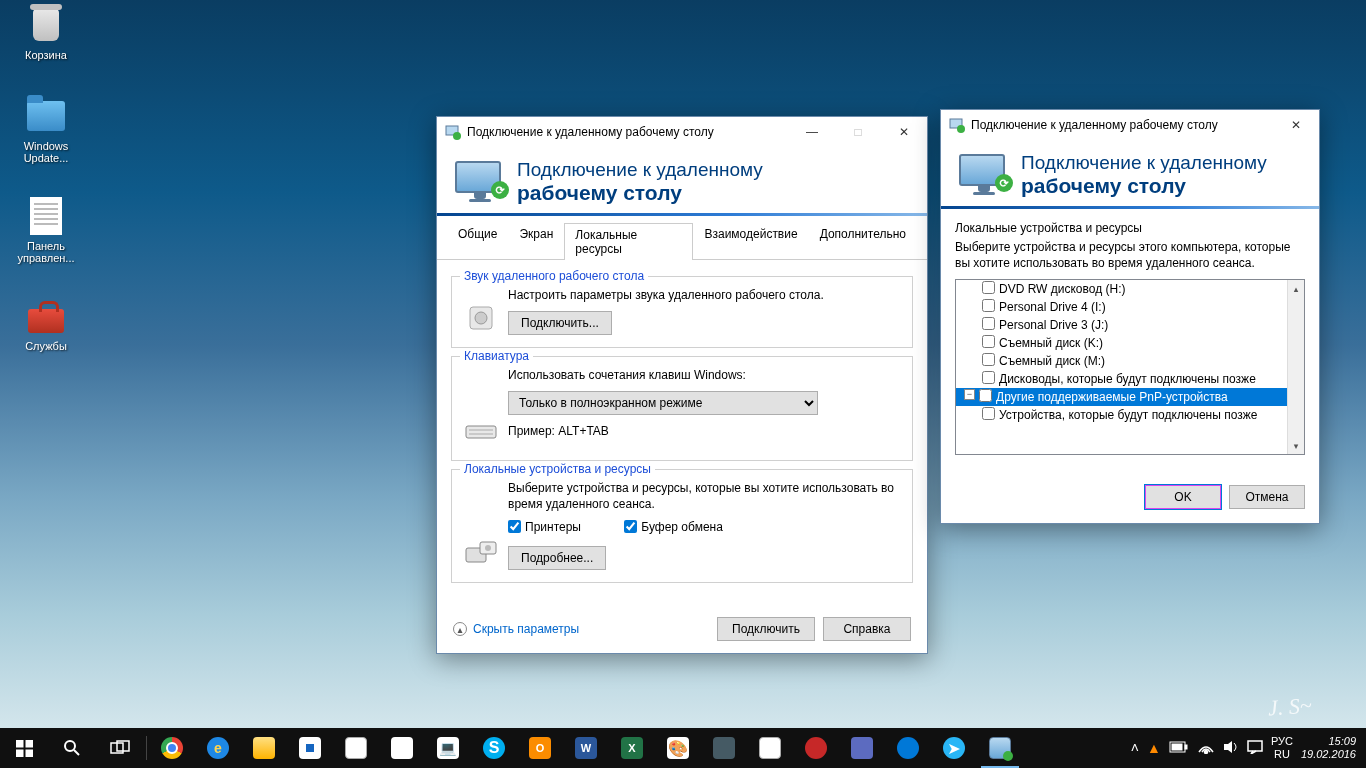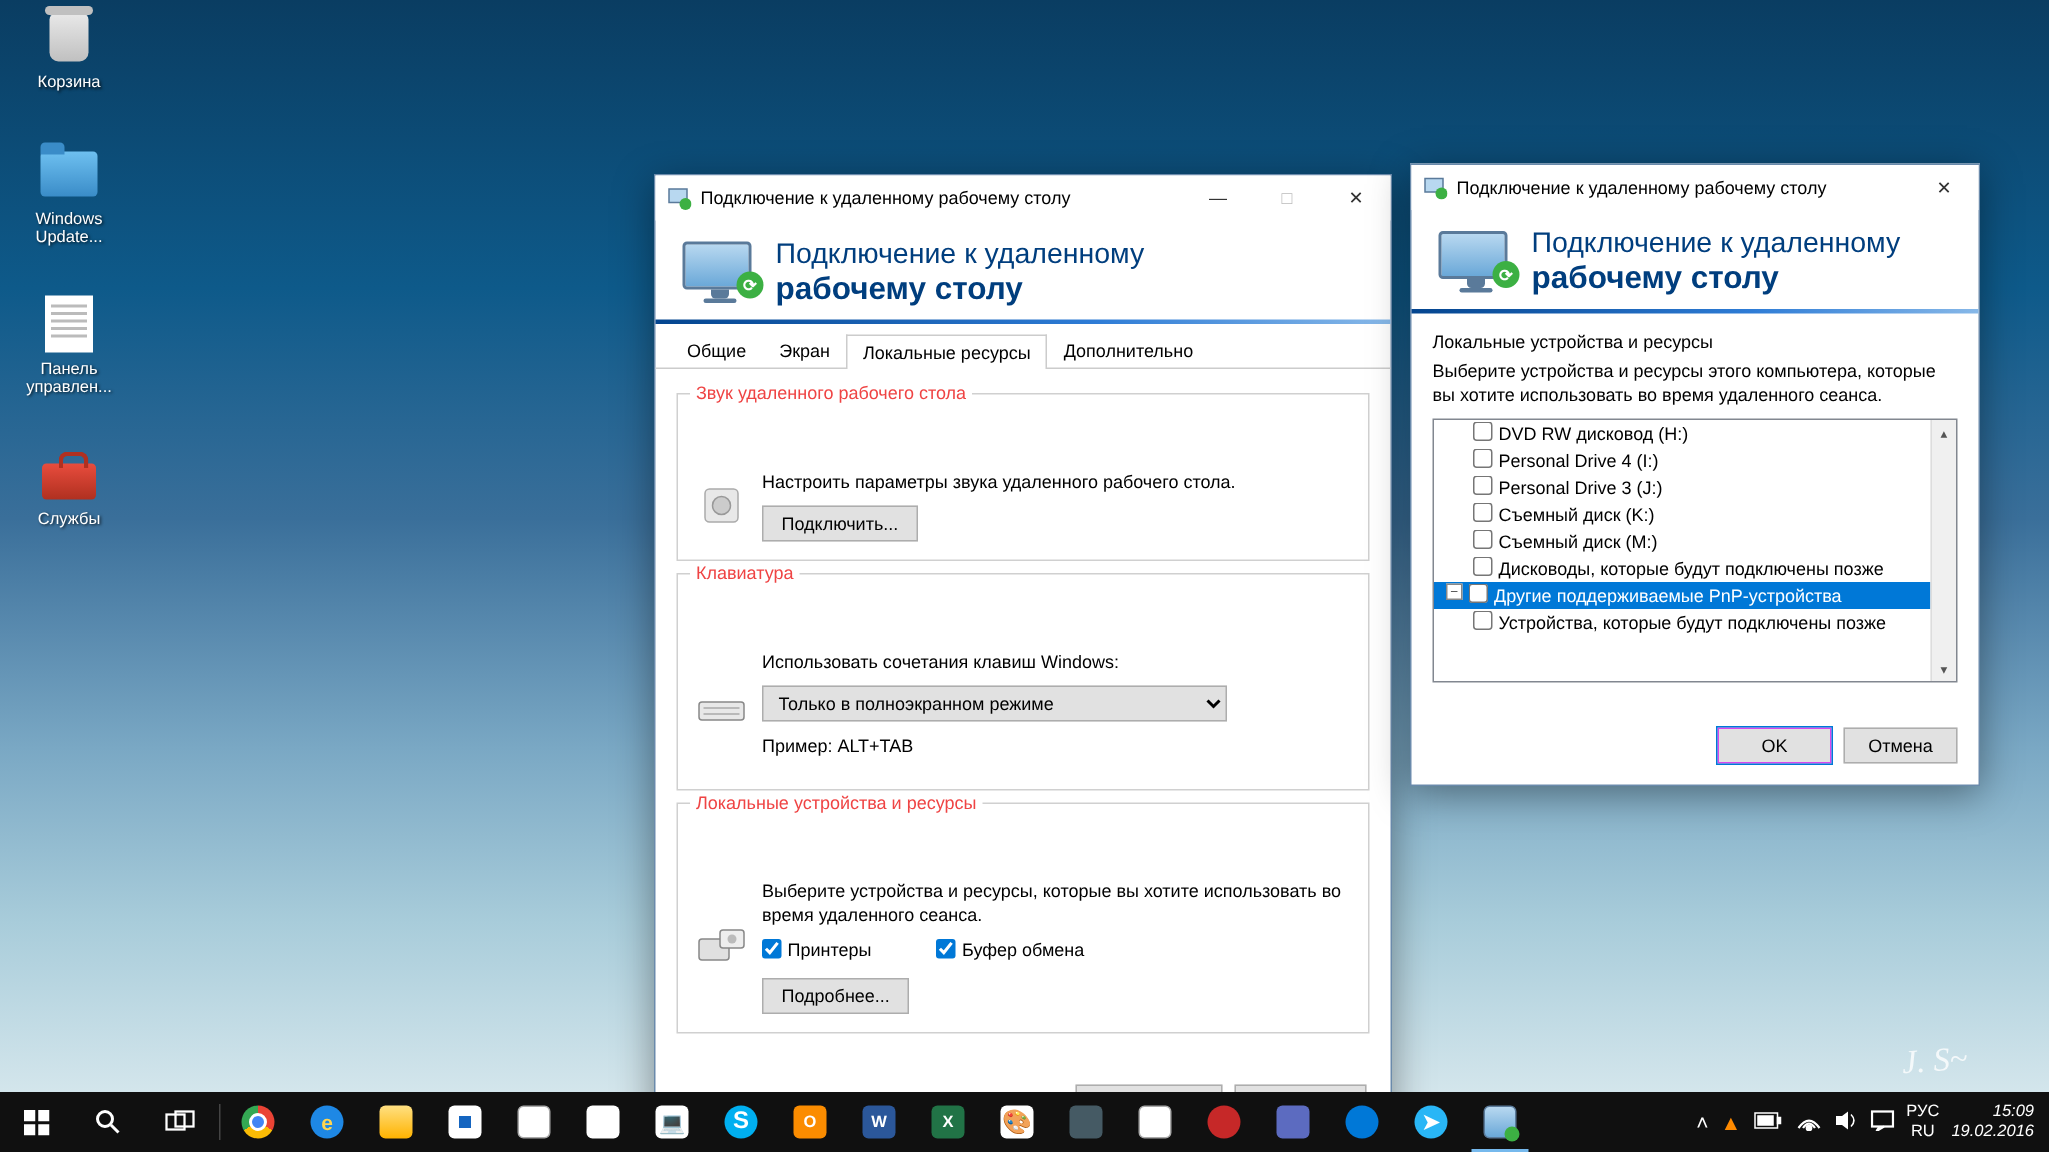--- a/index.html
+++ b/index.html
@@ -41,22 +41,22 @@
 .rdp-bar { height: 3px; background: linear-gradient(90deg,#04458f,#2e7cd6 60%,#87b8e8); }
 
 
 .tabs { display: flex; border-bottom: 1px solid #ccc; padding: 6px 10px 0; font-size: 12px; }
 .tab { padding: 4px 10px; border: 1px solid transparent; border-bottom:none; cursor:default; color:#000;}
 .tab.active { border-color: #ccc; background: #fff; position:relative; top:1px; }
 
 
 .pane { padding: 8px 14px 14px; }
 .group { border: 1px solid #d0d0d0; margin: 8px 0; padding: 10px 12px 12px; position: relative; font-size: 12px; }
-.group-title { position: absolute; top: -8px; left: 8px; background: #fff; padding: 0 4px; font-size: 12px; color:#ef4444; }
-.group-row { display: flex; align-items: center; gap: 10px; margin-top: 40px; }
+.group-title { position: absolute; top: -8px; left: 8px; background: #fff; padding: 0 4px; font-size: 12px; color:#1d4ed8; }
+.group-row { display: flex; align-items: flex-end; gap: 10px; }
 .group-ico { width: 34px; height: 34px; flex-shrink: 0; display:flex; align-items:center; justify-content:center; font-size:24px; color:#666;}
 .group-body { flex: 1; }
 .group-body p { margin-bottom: 8px; line-height: 1.35; }
 .winbtn { min-width: 92px; padding: 4px 12px; background: #e1e1e1; border: 1px solid #adadad; font-size: 12px; cursor: default; text-align:center;}
 .winbtn.primary{ border:1px solid #d946ef; outline:1px solid #0078d7;}
 select.winbtn { width: 310px; text-align:left; padding:3px 6px;}
 .chk { display: inline-flex; align-items: center; gap: 4px; font-size: 12px; margin-right: 40px;}
 .chk input { width:13px; height:13px; accent-color:#0078d7;}
 .footer { display: flex; align-items: center; padding: 12px 16px; gap: 8px; }
 .footer .spacer { flex: 1; }
@@ -153,20 +153,21 @@
       <div class="rdp-title1">Подключение к удаленному</div>
       <div class="rdp-title2">рабочему столу</div>
     </div>
   </div>
   <div class="rdp-bar"></div>
 
   <div class="tabs">
     <div class="tab">Общие</div>
     <div class="tab">Экран</div>
     <div class="tab active">Локальные ресурсы</div>
+    <div class="tab">Взаимодействие</div>
     <div class="tab">Дополнительно</div>
   </div>
 
   <div class="pane">
     <div class="group">
       <div class="group-title">Звук удаленного рабочего стола</div>
       <div class="group-row">
         <div class="group-ico">
           <svg width="30" height="30">
               <rect x="4" y="4" width="22" height="22" rx="3" fill="#e8e8e8" stroke="#aaa"></rect>

